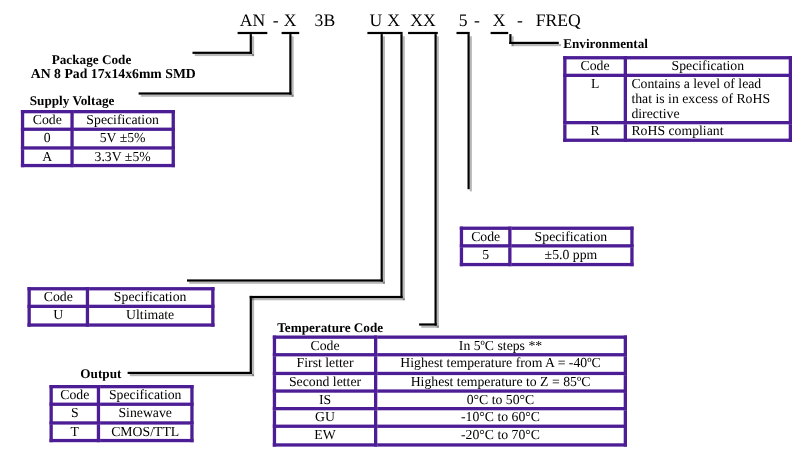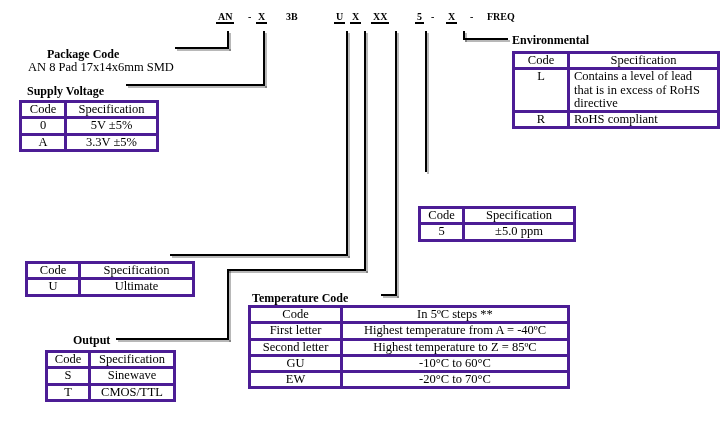--- a/index.html
+++ b/index.html
@@ -2,21 +2,21 @@
 <html><head>
 <meta charset="utf-8">
 <style>
   html,body{margin:0;padding:0;background:#fff;}
   #stage{
     position:relative;width:720px;height:425px;background:#fff;
     font-family:"Liberation Serif","DejaVu Serif",serif;color:#000;
     overflow:hidden;
   }
   
-  .tok{position:absolute;top:11px;font-weight:bold;font-size:10px;white-space:nowrap;}
+  .tok{position:absolute;top:11px;font-weight:normal;font-size:16px;white-space:nowrap;}
   .tok.u{border-bottom:2px solid #000;padding:0 2px;}
   
   .vline{position:absolute;width:2px;background:#000;box-shadow:2px 2px 0 rgba(0,0,0,0.28);}
   .hline{position:absolute;height:2px;background:#000;box-shadow:2px 2px 0 rgba(0,0,0,0.28);}
   
   .sec-title{position:absolute;font-weight:bold;font-size:12px;white-space:nowrap;}
   .plain-text{position:absolute;font-size:12.5px;white-space:nowrap;}
   
   table.spec{position:absolute;border-collapse:collapse;table-layout:fixed;
     font-family:"Liberation Serif","DejaVu Serif",serif;font-size:12.5px;color:#000;}
@@ -61,21 +61,21 @@
 
   <div class="vline" style="left:395px;top:31px;height:265px;"></div>
   <div class="hline" style="left:381px;top:294px;width:16px;"></div>
 
   <div class="vline" style="left:425px;top:31px;height:141px;"></div>
 
   <div class="vline" style="left:463px;top:31px;height:9px;"></div>
   <div class="hline" style="left:463px;top:38px;width:45px;"></div>
 
   <div class="sec-title" style="left:47px;top:47px;">Package Code</div>
-  <div class="plain-text" style="left:28px;top:60px;">AN 8 Pad 17x14x6mm SMD</div>
+  <div class="plain-text" style="left:28px;top:60px;font-weight:bold;">AN 8 Pad 17x14x6mm SMD</div>
 
   <div class="sec-title" style="left:27px;top:84px;">Supply Voltage</div>
   <table class="spec" style="left:19px;top:100px;width:137px;">
     <colgroup>
         <col style="width:45px">
         <col style="width:92px">
       </colgroup>
     <tbody>
         <tr>
       <td>Code</td>
@@ -144,20 +144,24 @@
     </tr>
     <tr>
       <td>First letter</td>
       <td>Highest temperature from A = -40ºC</td>
     </tr>
     <tr>
       <td>Second letter</td>
       <td>Highest temperature to Z = 85ºC</td>
     </tr>
     <tr>
+      <td>IS</td>
+      <td>0°C to 50°C</td>
+    </tr>
+    <tr>
       <td>GU</td>
       <td>-10°C to 60°C</td>
     </tr>
     <tr>
       <td>EW</td>
       <td>-20°C to 70°C</td>
     </tr>
   </tbody>
     </table>
 

